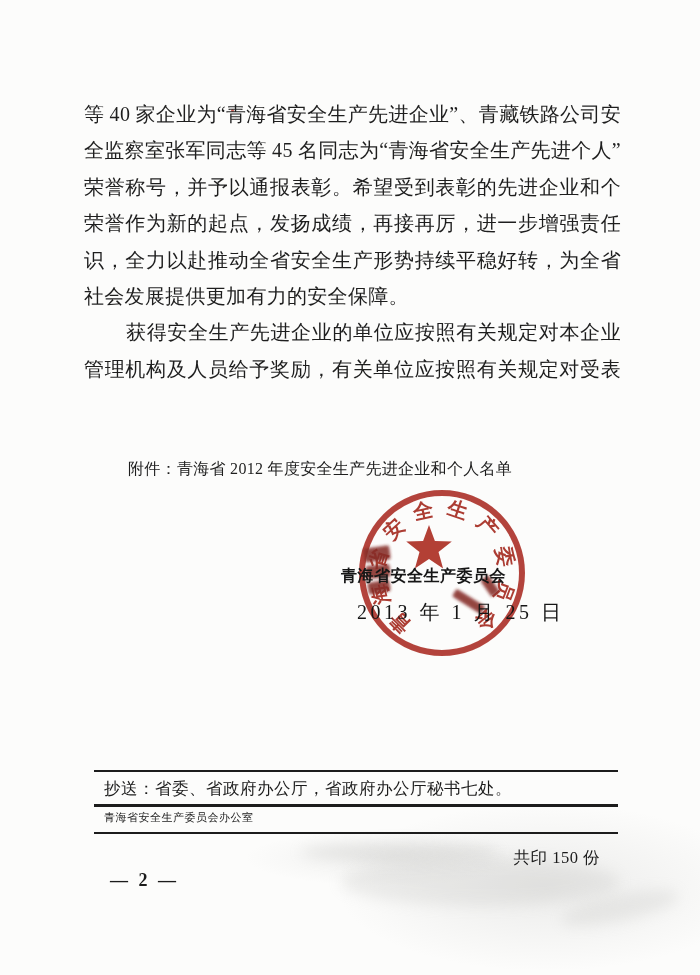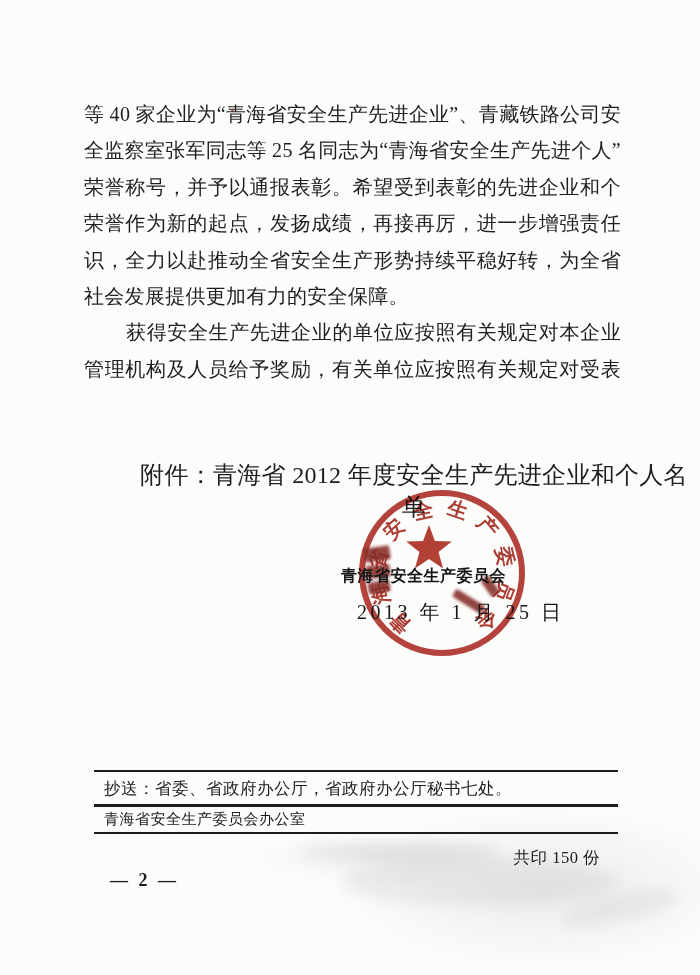--- a/index.html
+++ b/index.html
@@ -13,33 +13,33 @@
     radial-gradient(ellipse 300px 120px at 78% 91%, rgba(160,160,158,.18), rgba(0,0,0,0) 70%),
     radial-gradient(ellipse 200px 40px at 55% 88%, rgba(150,150,148,.12), rgba(0,0,0,0) 70%),
     #fcfcfb;}
   
   .doc-body{position:absolute;left:84px;top:96px;width:537px;}
   .line{height:36.4px;line-height:36.4px;font-size:20px;color:#1e1e1e;
         text-align:justify;letter-spacing:.3px;white-space:nowrap;}
   .line.fill{text-align:justify;text-align-last:justify;white-space:normal;height:36.4px;overflow:hidden;}
   .line.end{text-align:center;text-align-last:left;}
   .line.indent{padding-left:42px;}
-  .attachment{position:absolute;left:128px;top:459px;font-size:24px;color:#1e1e1e;letter-spacing:.3px;text-align:center;}
+  .attachment{position:absolute;left:128px;top:459px;font-size:16px;color:#1e1e1e;letter-spacing:.3px;text-align:center;}
   
   .sig-issuer{position:absolute;left:341px;top:566px;font-size:16px;color:#161616;letter-spacing:.5px;z-index:3;font-weight:bold;}
   .sig-date{position:absolute;left:357px;top:599px;font-size:20px;color:#161616;letter-spacing:3.5px;z-index:3;text-align:center;}
   .seal{position:absolute;left:354px;top:485px;width:176px;height:176px;z-index:2;
         mix-blend-mode:multiply;opacity:.93;}
   
   .rule{position:absolute;left:94px;width:524px;height:2px;background:#1c1c1c;}
   .rule.r1{top:770px;}
   .rule.r2{top:804px;height:2.5px;}
   .rule.r3{top:832px;}
   .cc-line{position:absolute;left:104px;top:778px;font-size:16.5px;color:#1b1b1b;letter-spacing:.5px;text-align:right;}
-  .office{position:absolute;left:104px;top:810px;font-size:15px;color:#1b1b1b;letter-spacing:.5px;}
+  .office{position:absolute;left:104px;top:810px;font-size:11px;color:#1b1b1b;letter-spacing:.5px;}
   .print-date{position:absolute;right:106px;top:810px;font-size:17px;color:#1b1b1b;letter-spacing:.5px;}
   .copies{position:absolute;right:100px;top:847px;font-size:16.5px;color:#1b1b1b;letter-spacing:.5px;}
   .page-num{position:absolute;left:110px;top:870px;font-size:18px;color:#1b1b1b;letter-spacing:3px;font-weight:bold;}
   
   .speck-red{position:absolute;left:231px;top:109px;width:3px;height:3px;border-radius:50%;
              background:#c23b2e;opacity:.8;}
   .smudge{position:absolute;border-radius:50%;filter:blur(7px);background:#b9b9b6;z-index:0;}
   .smudge.s1{left:300px;top:843px;width:200px;height:18px;opacity:.28;}
   .smudge.s2{left:340px;top:858px;width:280px;height:48px;opacity:.22;}
   .smudge.s3{left:560px;top:895px;width:120px;height:26px;opacity:.22;transform:rotate(-12deg);}
@@ -49,21 +49,21 @@
 
 <div class="page">
 
   <span class="speck-red"></span>
   <span class="smudge s1"></span>
   <span class="smudge s2"></span>
   <span class="smudge s3"></span>
 
   <div class="doc-body">
     <div class="line fill">等 40 家企业为“青海省安全生产先进企业”、青藏铁路公司安</div>
-    <div class="line fill">全监察室张军同志等 25 名同志为“青海省安全生产先进个人”</div>
+    <div class="line fill">全监察室张军同志等 45 名同志为“青海省安全生产先进个人”</div>
     <div class="line fill">荣誉称号，并予以通报表彰。希望受到表彰的先进企业和个人把</div>
     <div class="line fill">荣誉作为新的起点，发扬成绩，再接再厉，进一步增强责任意</div>
     <div class="line fill">识，全力以赴推动全省安全生产形势持续平稳好转，为全省经济</div>
     <div class="line end">社会发展提供更加有力的安全保障。</div>
     <div class="line fill indent">获得安全生产先进企业的单位应按照有关规定对本企业安全</div>
     <div class="line fill">管理机构及人员给予奖励，有关单位应按照有关规定对受表彰的</div>
   </div>
 
   <div class="attachment">附件：青海省 2012 年度安全生产先进企业和个人名单</div>
 

